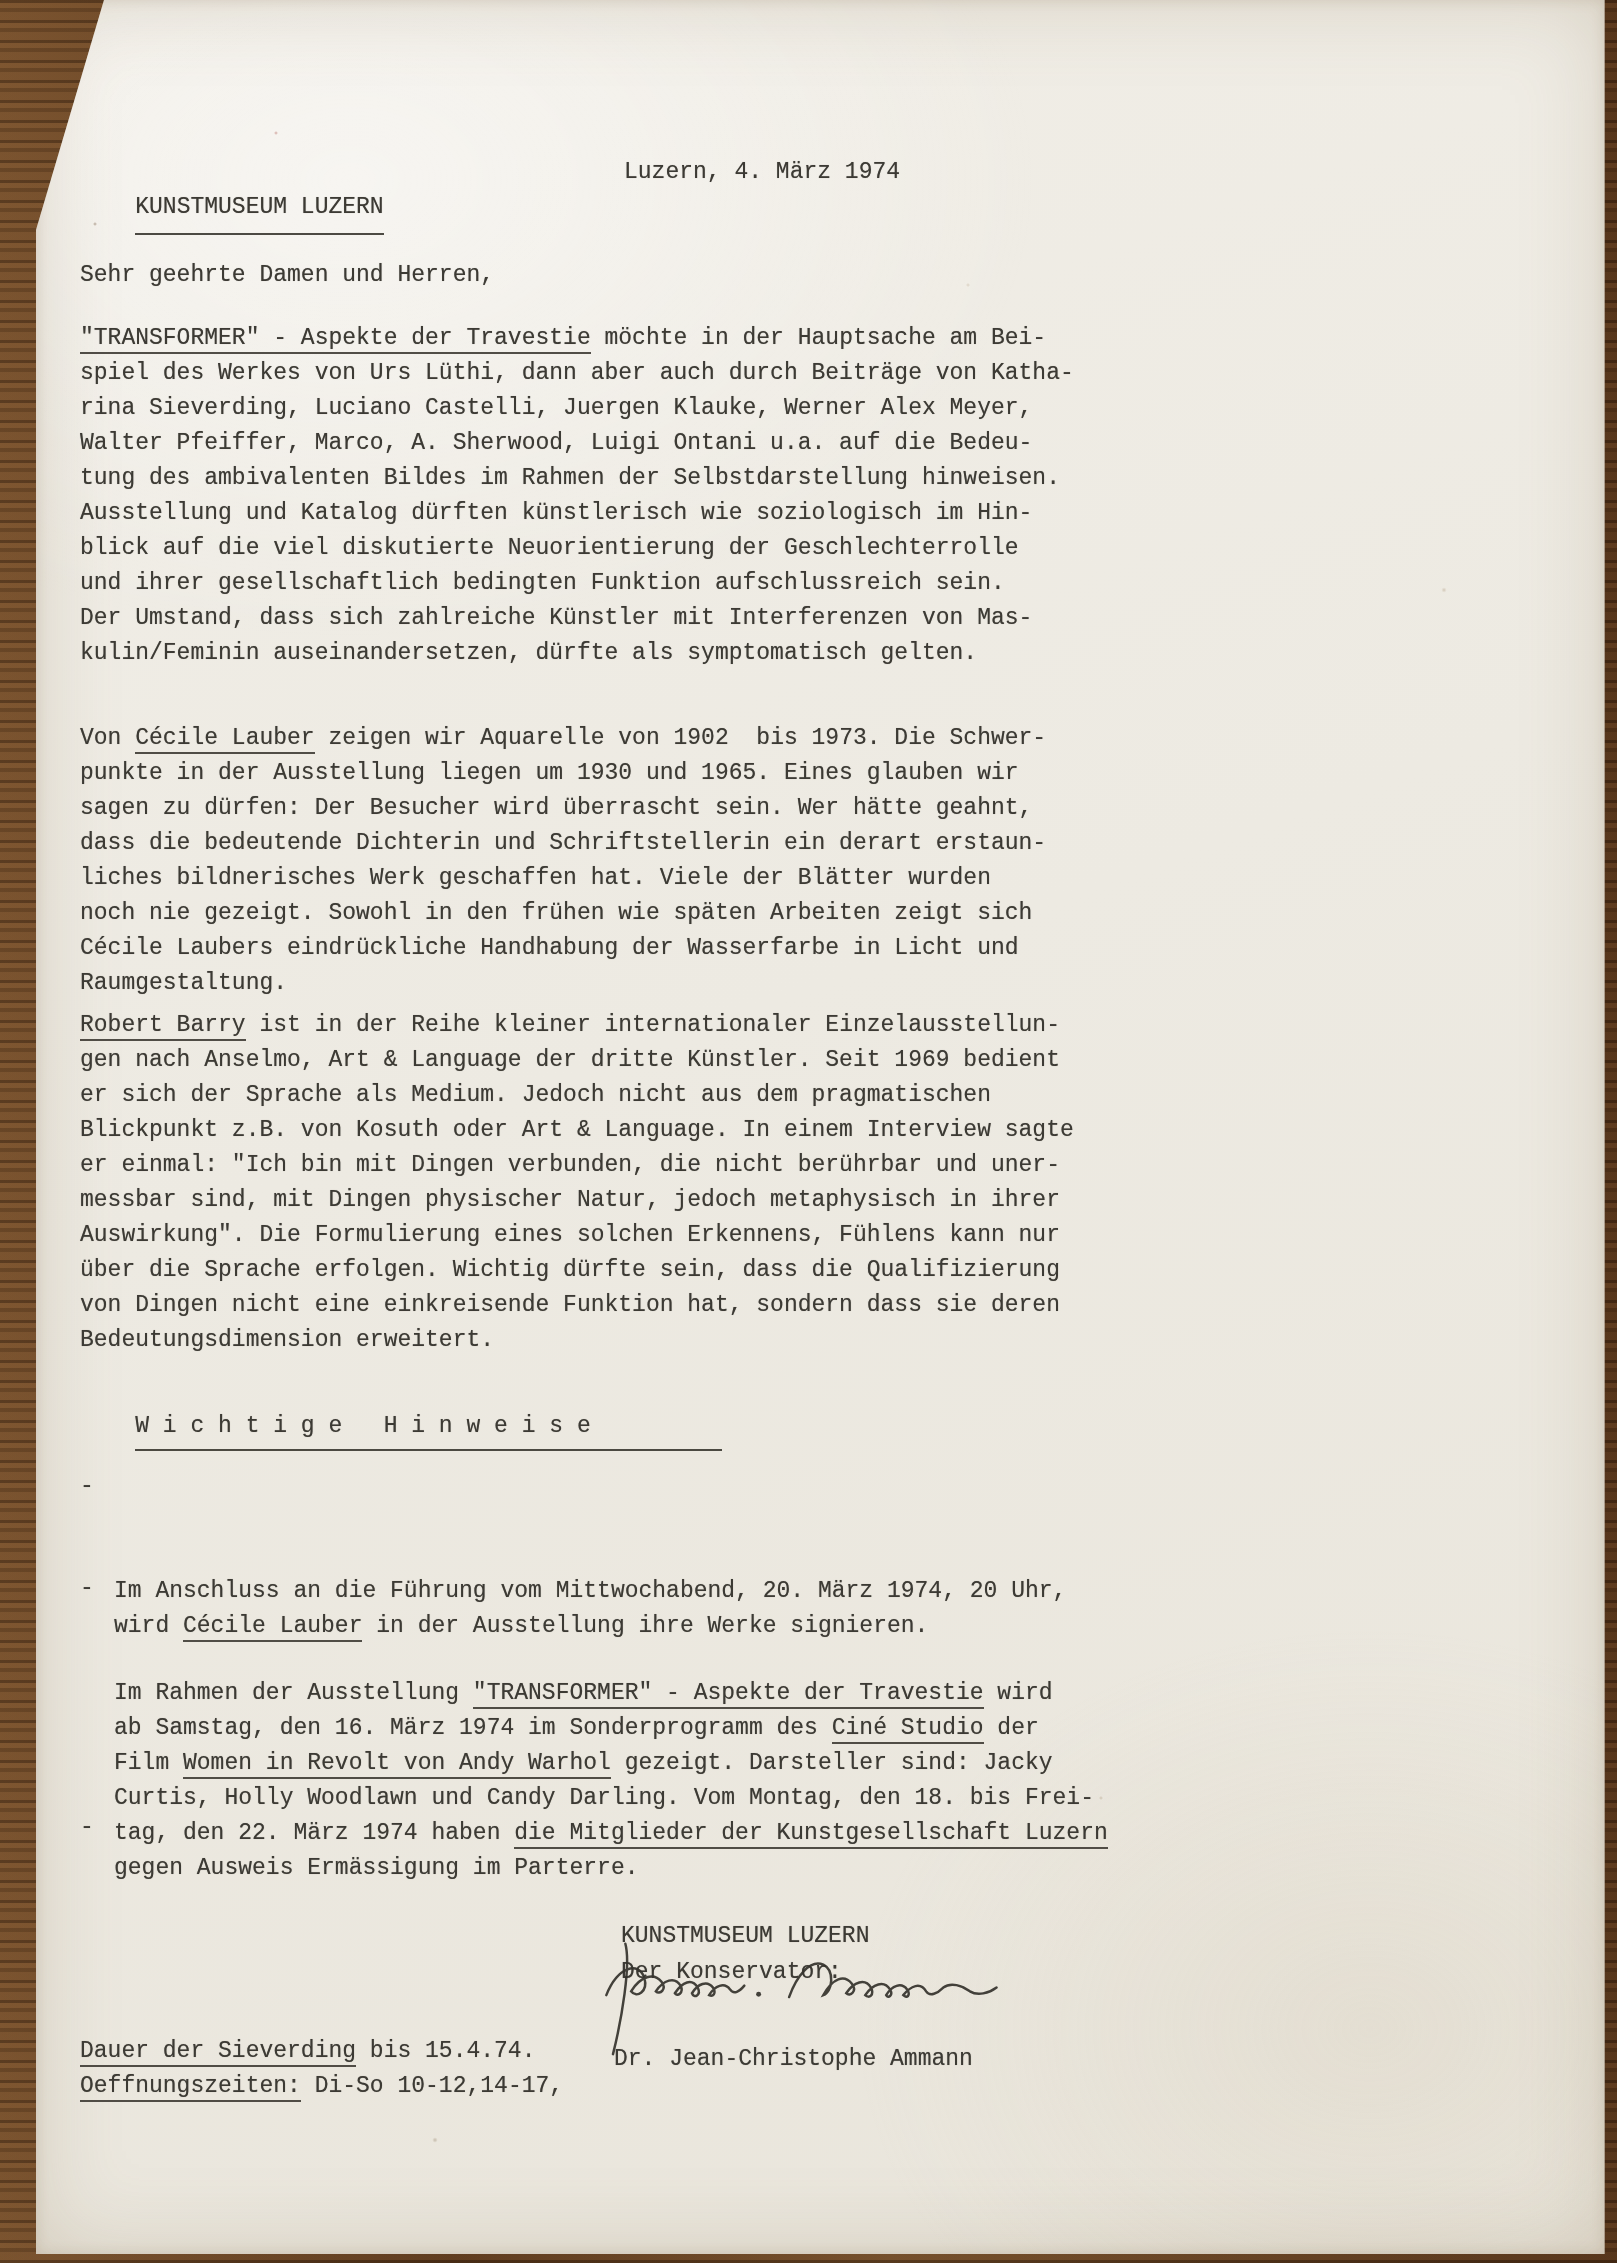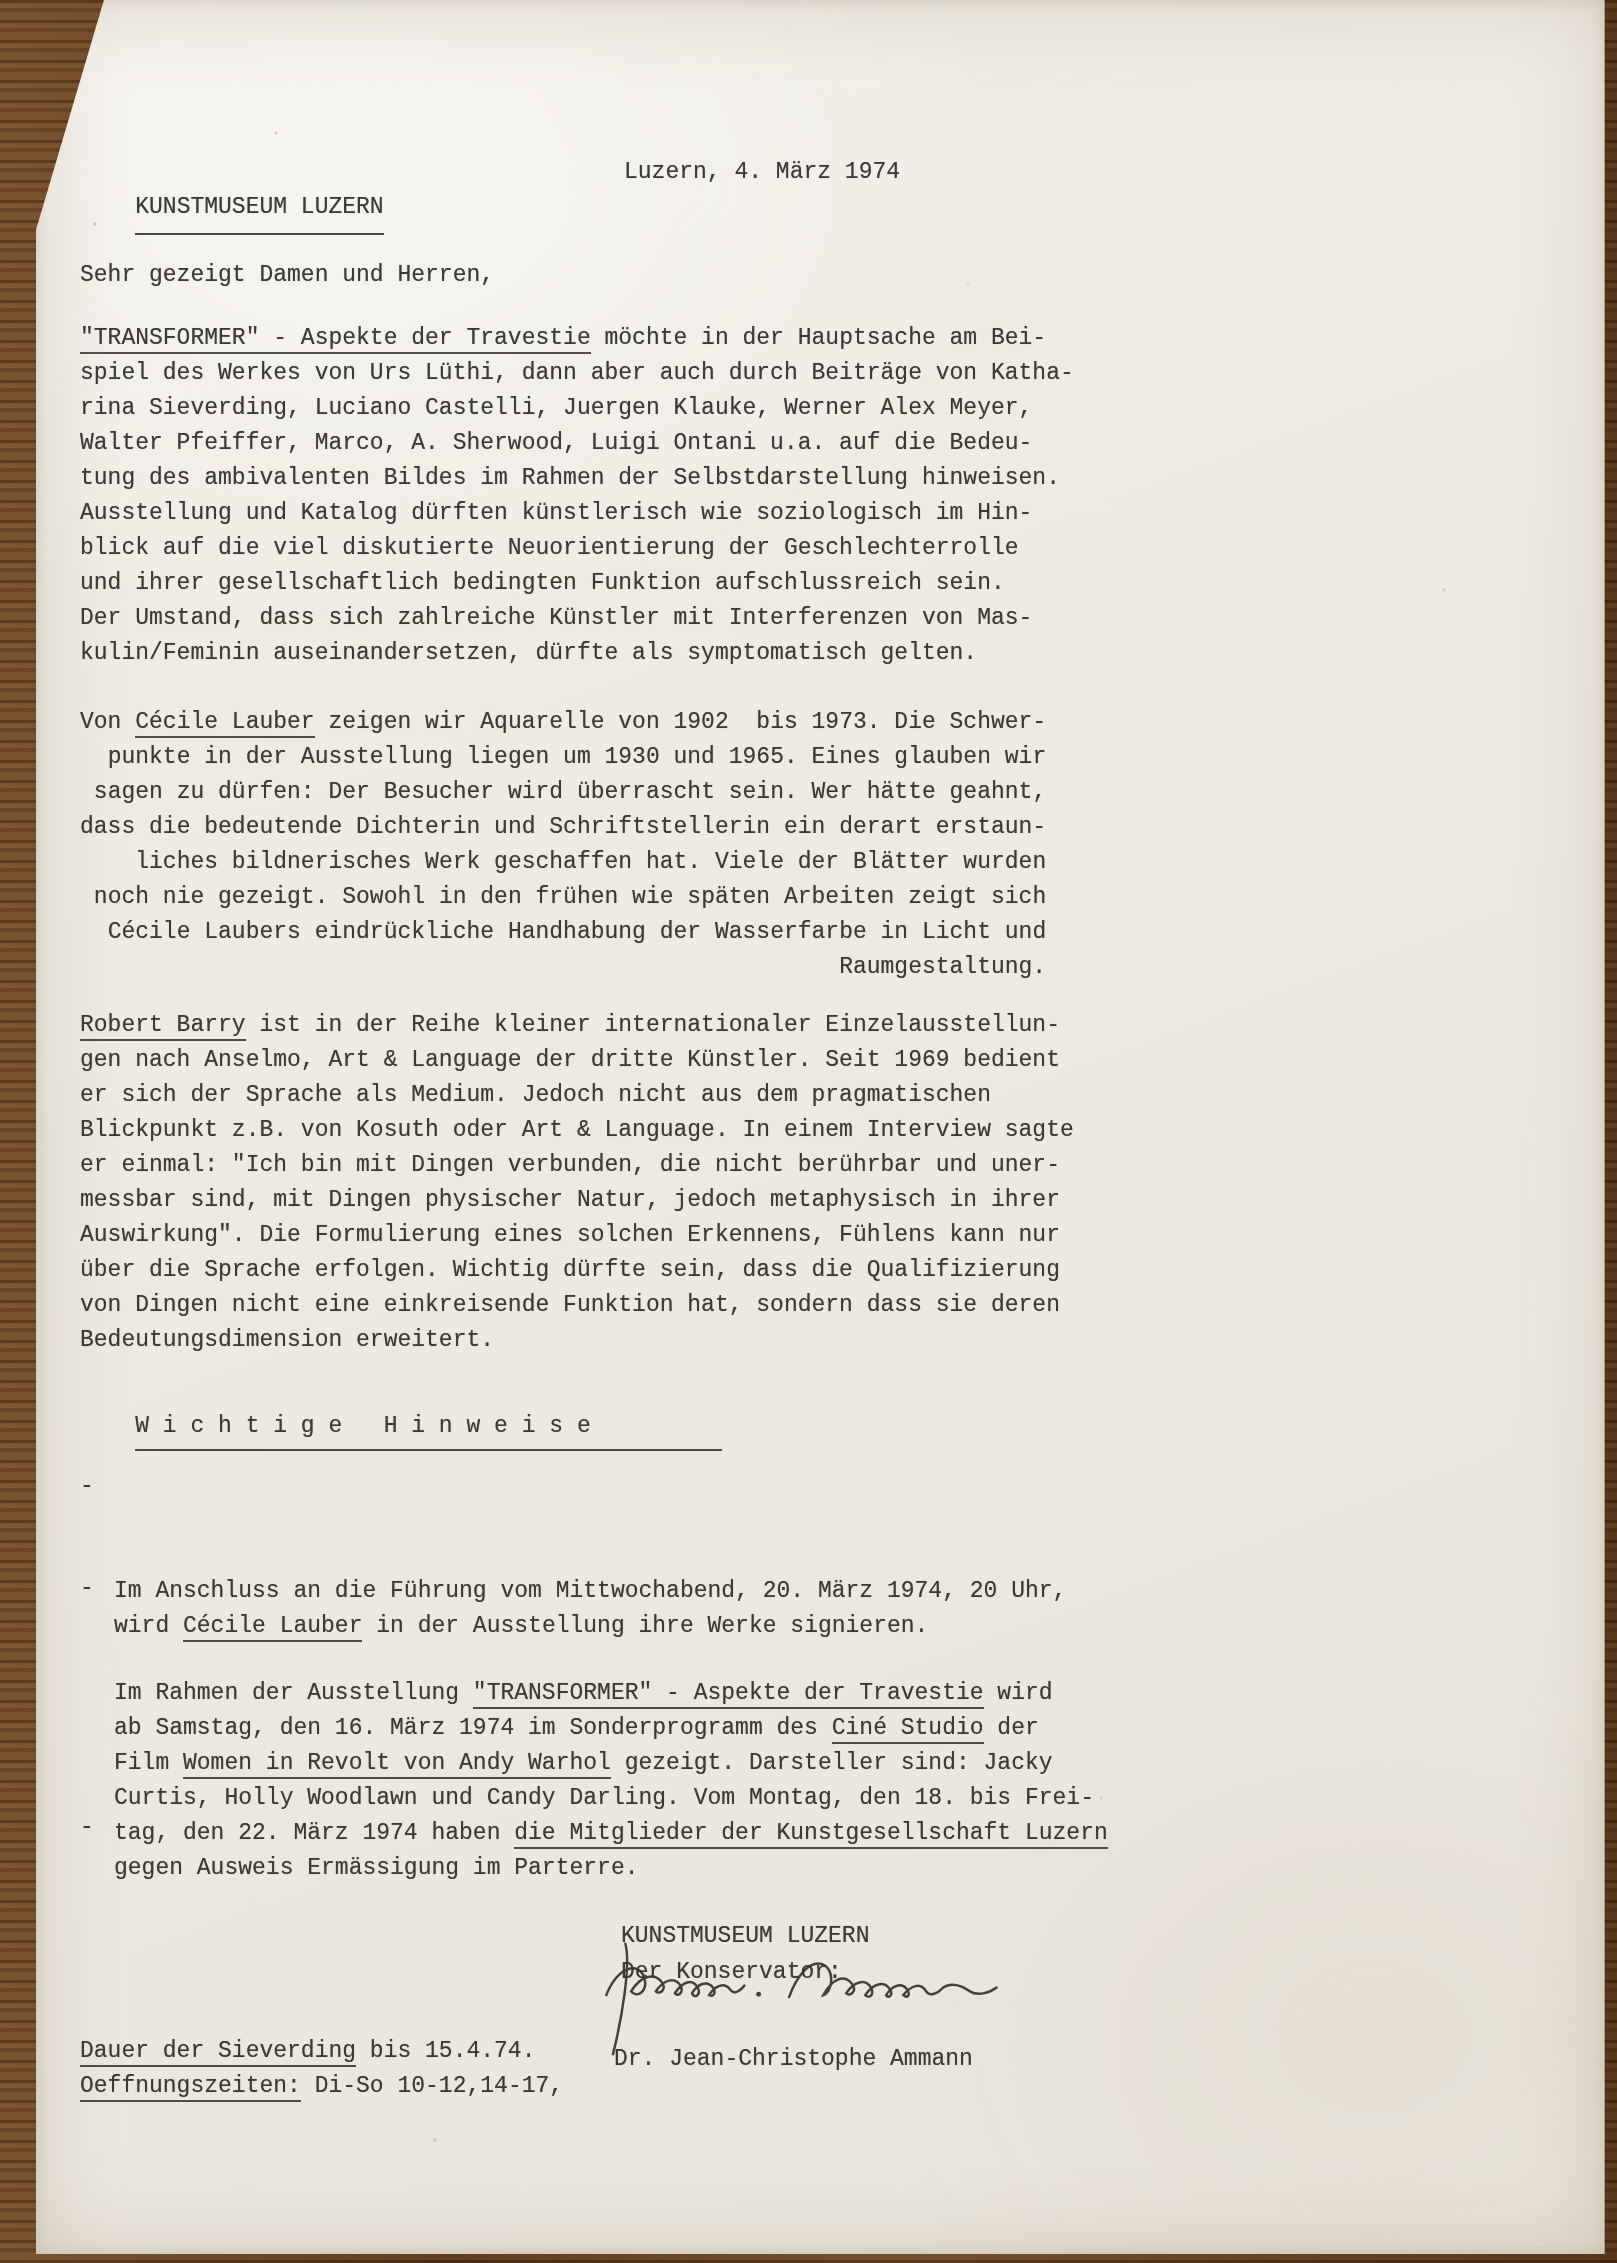--- a/index.html
+++ b/index.html
@@ -38,21 +38,21 @@
   }
   .blk{position:absolute;white-space:pre;line-height:35px;}
   .tline{white-space:pre;height:35px;}
   .u{border-bottom:2.4px solid rgba(58,55,48,0.88);padding-bottom:1.4px;}
   .txt{text-shadow:0 0 0.7px rgba(40,38,32,0.45);margin-top:28px;}
   .sender{top:127px;left:44px;}
   .sender .ul{display:inline-block;line-height:27px;border-bottom:2.9px solid rgba(58,55,48,0.9);padding-bottom:12.4px;}
   .dateline{top:127px;left:588px;}
   .salutation{top:230px;left:44px;}
   .p1{top:293px;left:44px;}
-  .p2{top:677px;left:44px;text-align:right;}
+  .p2{top:693px;left:44px;}
   .p3{top:980px;left:44px;}
   .notices-heading{top:1346px;left:44px;}
   .notices-heading .ul{display:inline-block;line-height:28.5px;border-bottom:2.9px solid rgba(58,55,48,0.9);padding-bottom:8px;padding-right:131px;}
   .notice{padding-left:34px;}
   .n1{top:1441px;left:44px;}
   .n2{top:1543px;left:44px;}
   .n3{top:1782px;left:44px;}
   .marker{position:absolute;left:0;top:0;}
   .sig-org{top:1891px;left:585px;}
   .sig-role{top:1927px;left:585px;}
@@ -64,21 +64,21 @@
 <body>
 
 <div class="paper">
   <div class="speckles"></div>
 
   <div class="blk txt sender">
     <span class="ul">KUNSTMUSEUM LUZERN</span>
   </div>
   <div class="blk txt dateline">Luzern, 4. März 1974</div>
 
-  <div class="blk txt salutation">Sehr gezeigt Damen und Herren,</div>
+  <div class="blk txt salutation">Sehr geehrte Damen und Herren,</div>
 
   <div class="blk txt p1"><div class="tline"><span class="u">"TRANSFORMER" - Aspekte der Travestie</span><span> möchte in der Hauptsache am Bei-</span></div><div class="tline"><span>spiel des Werkes von Urs Lüthi, dann aber auch durch Beiträge von Katha-</span></div><div class="tline"><span>rina Sieverding, Luciano Castelli, Juergen Klauke, Werner Alex Meyer,</span></div><div class="tline"><span>Walter Pfeiffer, Marco, A. Sherwood, Luigi Ontani u.a. auf die Bedeu-</span></div><div class="tline"><span>tung des ambivalenten Bildes im Rahmen der Selbstdarstellung hinweisen.</span></div><div class="tline"><span>Ausstellung und Katalog dürften künstlerisch wie soziologisch im Hin-</span></div><div class="tline"><span>blick auf die viel diskutierte Neuorientierung der Geschlechterrolle</span></div><div class="tline"><span>und ihrer gesellschaftlich bedingten Funktion aufschlussreich sein.</span></div><div class="tline"><span>Der Umstand, dass sich zahlreiche Künstler mit Interferenzen von Mas-</span></div><div class="tline"><span>kulin/Feminin auseinandersetzen, dürfte als symptomatisch gelten.</span></div></div>
   <div class="blk txt p2"><div class="tline"><span>Von </span><span class="u">Cécile Lauber</span><span> zeigen wir Aquarelle von 1902  bis 1973. Die Schwer-</span></div><div class="tline"><span>punkte in der Ausstellung liegen um 1930 und 1965. Eines glauben wir</span></div><div class="tline"><span>sagen zu dürfen: Der Besucher wird überrascht sein. Wer hätte geahnt,</span></div><div class="tline"><span>dass die bedeutende Dichterin und Schriftstellerin ein derart erstaun-</span></div><div class="tline"><span>liches bildnerisches Werk geschaffen hat. Viele der Blätter wurden</span></div><div class="tline"><span>noch nie gezeigt. Sowohl in den frühen wie späten Arbeiten zeigt sich</span></div><div class="tline"><span>Cécile Laubers eindrückliche Handhabung der Wasserfarbe in Licht und</span></div><div class="tline"><span>Raumgestaltung.</span></div></div>
   <div class="blk txt p3"><div class="tline"><span class="u">Robert Barry</span><span> ist in der Reihe kleiner internationaler Einzelausstellun-</span></div><div class="tline"><span>gen nach Anselmo, Art &amp; Language der dritte Künstler. Seit 1969 bedient</span></div><div class="tline"><span>er sich der Sprache als Medium. Jedoch nicht aus dem pragmatischen</span></div><div class="tline"><span>Blickpunkt z.B. von Kosuth oder Art &amp; Language. In einem Interview sagte</span></div><div class="tline"><span>er einmal: "Ich bin mit Dingen verbunden, die nicht berührbar und uner-</span></div><div class="tline"><span>messbar sind, mit Dingen physischer Natur, jedoch metaphysisch in ihrer</span></div><div class="tline"><span>Auswirkung". Die Formulierung eines solchen Erkennens, Fühlens kann nur</span></div><div class="tline"><span>über die Sprache erfolgen. Wichtig dürfte sein, dass die Qualifizierung</span></div><div class="tline"><span>von Dingen nicht eine einkreisende Funktion hat, sondern dass sie deren</span></div><div class="tline"><span>Bedeutungsdimension erweitert.</span></div></div>
 
   <div class="blk txt notices-heading">
     <span class="ul">W i c h t i g e   H i n w e i s e</span>
   </div>
 
   <div class="blk txt notice n1">

